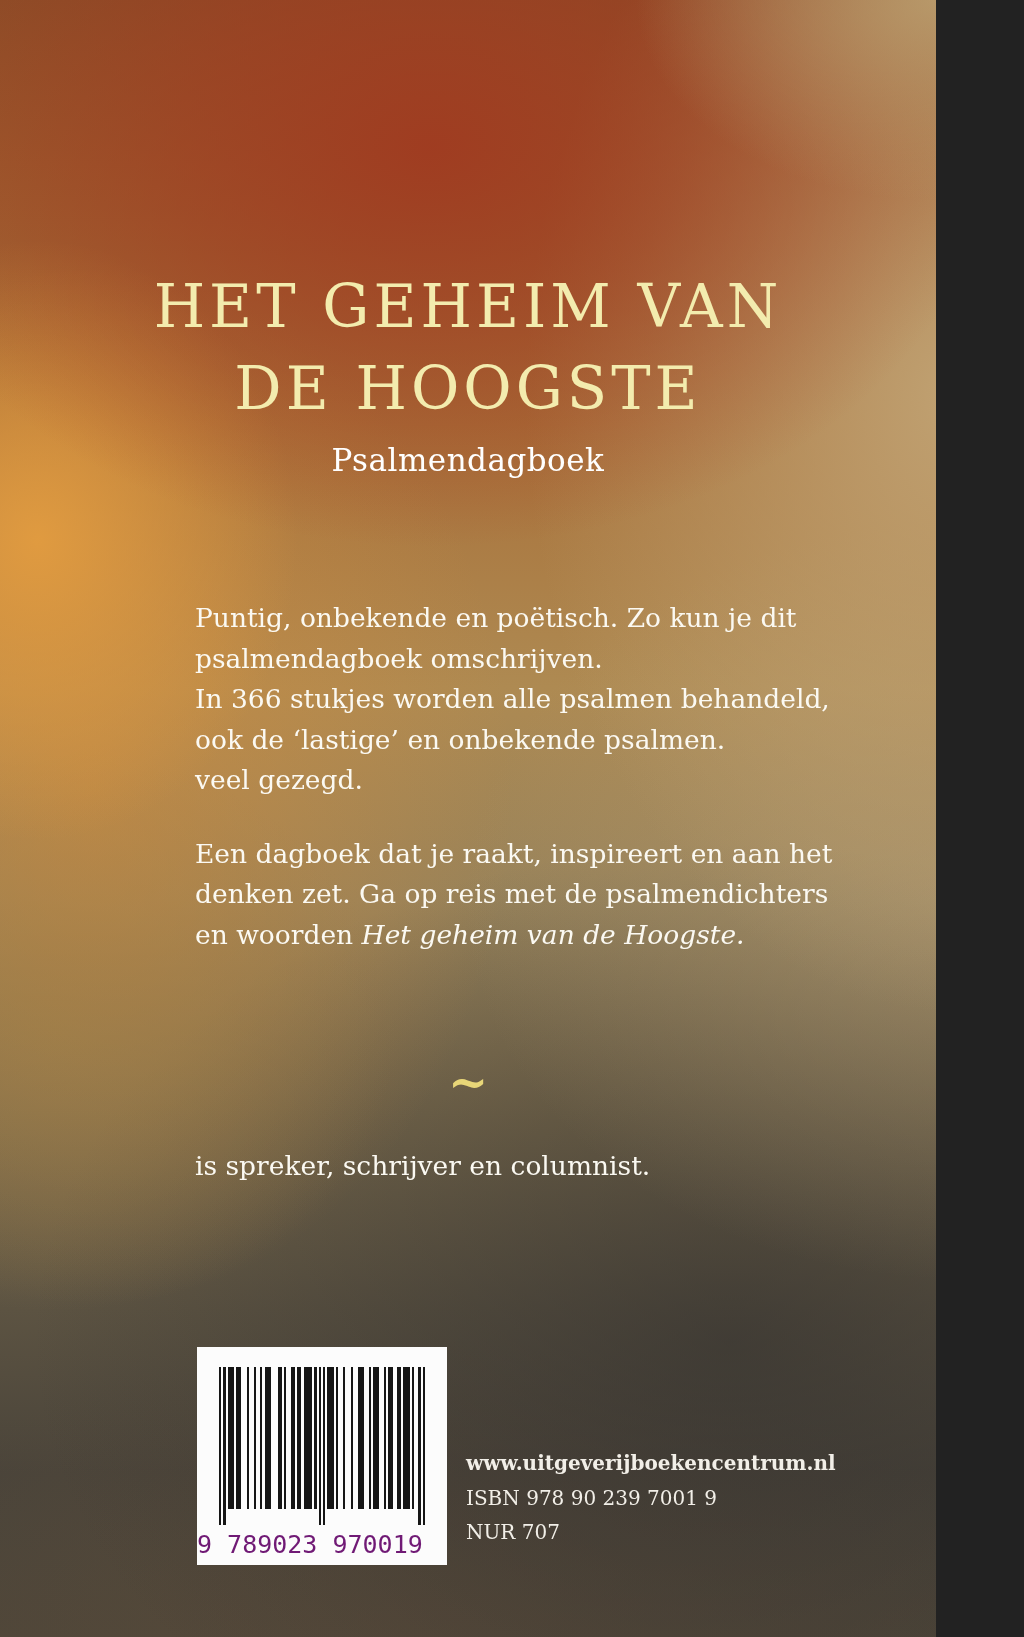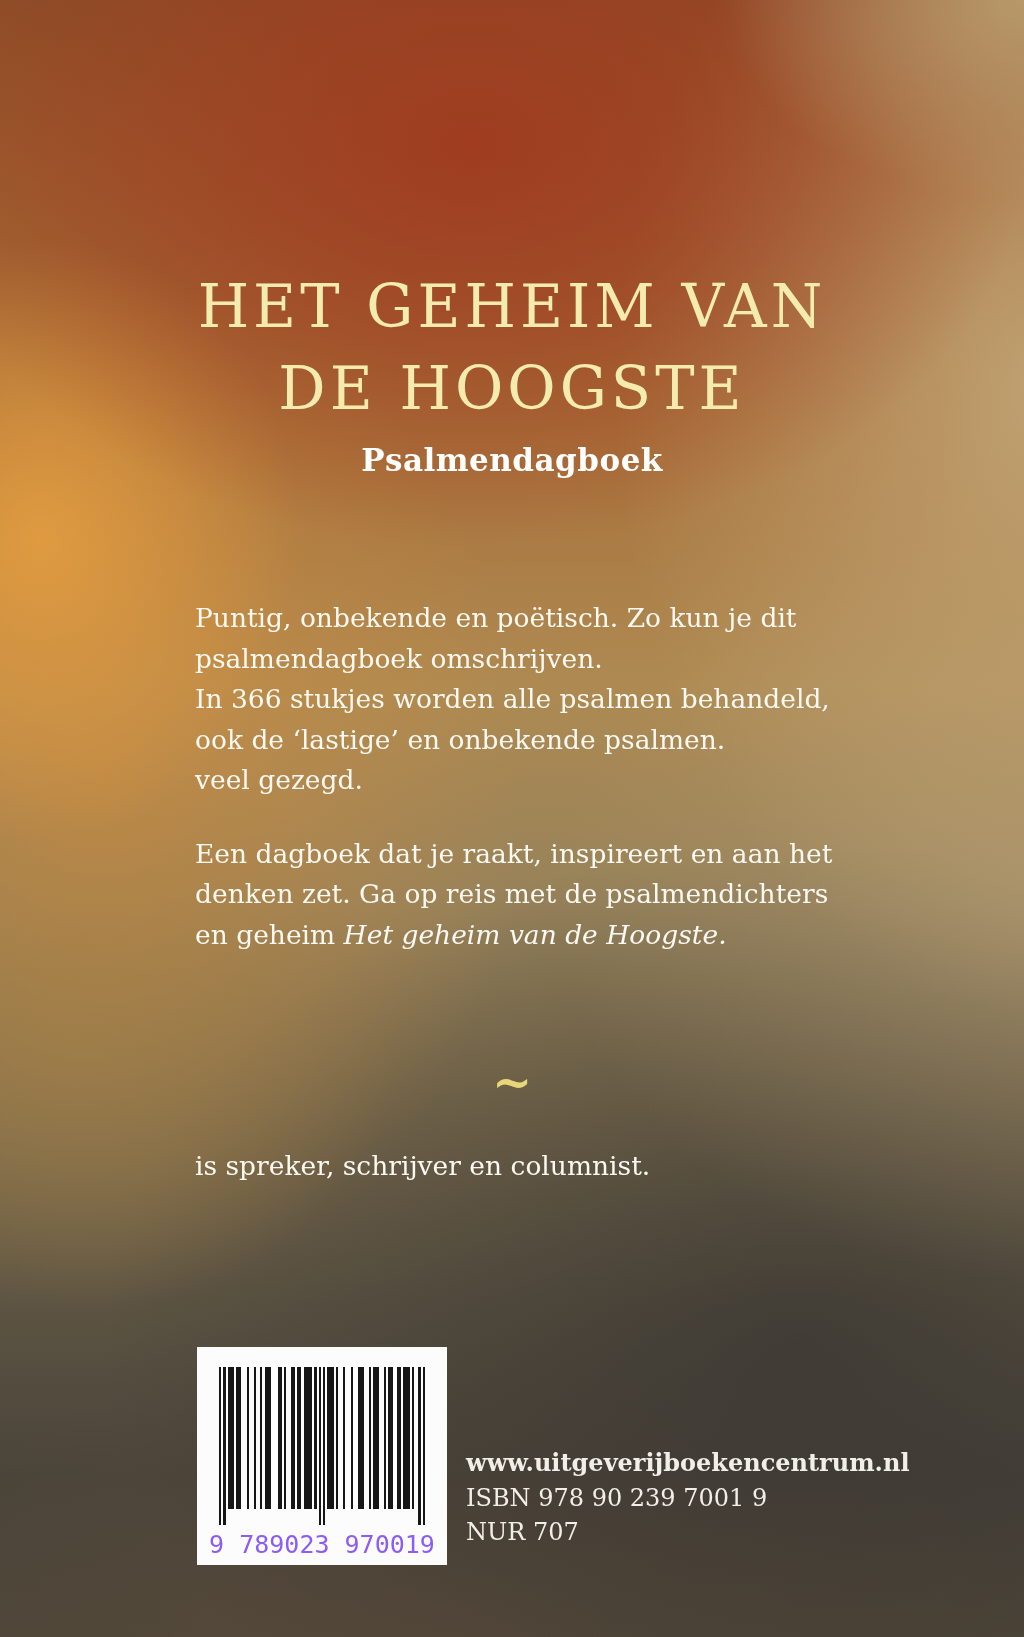--- a/index.html
+++ b/index.html
@@ -1,62 +1,62 @@
 <!DOCTYPE html>
 <html><head>
 <meta charset="utf-8">
 <style>
   html,body{margin:0;padding:0;background:#222;}
   .page{
-    position:relative;width:1024px;height:1637px;overflow:hidden;
+    position:relative;width:936px;height:1637px;overflow:hidden;
     font-family:"DejaVu Serif", serif;
     background:
       radial-gradient(ellipse 300px 200px at 100% 0%, rgba(188,160,112,0.85) 0%, rgba(188,160,112,0) 100%),
       radial-gradient(ellipse 560px 400px at 46% 9%, rgba(160,58,32,0.92) 0%, rgba(160,58,32,0.55) 45%, rgba(160,58,32,0) 100%),
       radial-gradient(ellipse 260px 300px at 4% 33%, rgba(226,156,64,0.95) 0%, rgba(226,156,64,0) 100%),
       radial-gradient(ellipse 420px 520px at 10% 48%, rgba(212,140,58,0.55) 0%, rgba(212,140,58,0) 100%),
       radial-gradient(ellipse 430px 620px at 102% 24%, rgba(193,164,117,0.95) 0%, rgba(193,164,117,0) 100%),
       radial-gradient(ellipse 500px 380px at 103% 55%, rgba(180,158,120,0.5) 0%, rgba(180,158,120,0) 100%),
       radial-gradient(ellipse 340px 280px at 6% 63%, rgba(141,122,78,0.75) 0%, rgba(141,122,78,0) 100%),
       radial-gradient(ellipse 700px 500px at 78% 82%, rgba(50,48,46,0.62) 0%, rgba(50,48,46,0) 100%),
       radial-gradient(ellipse 600px 300px at 45% 100%, rgba(93,76,58,0.55) 0%, rgba(93,76,58,0) 100%),
       linear-gradient(180deg,#8c4e28 0%,#9b5a2d 10%,#a9713a 26%,#ae8a52 42%,#97825a 55%,#78694c 68%,#5c5342 80%,#4a443a 90%,#4e4639 100%);
   }
   .title-block{position:absolute;top:266px;left:0;width:100%;text-align:center;}
   .title-line{
     display:block;font-size:59px;line-height:82px;font-weight:400;
     letter-spacing:4px;color:#f3ecae;
   }
   h1{margin:0;font-weight:400;}
   .subtitle{
-    margin-top:12px;font-size:31px;font-weight:bold;color:#ffffff;letter-spacing:0.5px;
+    margin-top:12px;font-size:31px;font-weight:normal;color:#ffffff;letter-spacing:0.5px;
   }
   .blurb{position:absolute;left:195px;top:598px;width:700px;color:#fbf9f2;}
   .line{white-space:nowrap;font-size:26.5px;line-height:40.5px;}
   .para2{margin-top:33px;}
   .italic{font-style:italic;}
   .divider{
     position:absolute;top:1058px;left:0;width:100%;text-align:center;
     color:#e8d678;font-size:48px;font-weight:bold;line-height:48px;
   }
   .author{position:absolute;left:195px;top:1146px;color:#fbf9f2;}
   .barcode-box{
     position:absolute;left:197px;top:1347px;width:250px;height:218px;
     background:#fcfcfc;
   }
   .bars{position:absolute;left:22px;top:20px;width:206px;height:160px;}
   .bar{position:absolute;top:0;height:142px;background:#161616;}
   .bar.guard{height:158px;}
   .barcode-digits{
-    position:absolute;bottom:6px;left:0;width:100%;text-align:center;
-    font-family:"DejaVu Sans Mono", monospace;font-size:25px;color:#8b5cf6;
+    position:absolute;bottom:6px;left:0;width:100%;
+    font-family:"DejaVu Sans Mono", monospace;font-size:25px;color:#701a75;
     letter-spacing:0;
   }
   .publisher{position:absolute;left:466px;top:1446px;color:#f2efe8;}
-  .publisher div{font-size:24px;line-height:34.5px;white-space:nowrap;}
+  .publisher div{font-size:20px;line-height:34.5px;white-space:nowrap;}
   .publisher .site{font-weight:bold;}
 </style>
 </head>
 <body>
 
 <div class="page">
 
   <header class="title-block">
     <h1>
       <span class="title-line">HET GEHEIM VAN</span>
@@ -69,21 +69,21 @@
     <div class="para1">
       <div class="line">Puntig, onbekende en poëtisch. Zo kun je dit</div>
       <div class="line">psalmendagboek omschrijven.</div>
       <div class="line">In 366 stukjes worden alle psalmen behandeld,</div>
       <div class="line">ook de ‘lastige’ en onbekende psalmen.</div>
       <div class="line">veel gezegd.</div>
     </div>
     <div class="para2">
       <div class="line">Een dagboek dat je raakt, inspireert en aan het</div>
       <div class="line">denken zet. Ga op reis met de psalmendichters</div>
-      <div class="line"><span>en geheim </span><span class="italic">Het geheim van de Hoogste.</span></div>
+      <div class="line"><span>en woorden </span><span class="italic">Het geheim van de Hoogste.</span></div>
     </div>
   </section>
 
   <div class="divider">~</div>
 
   <section class="author">
     <div class="line">is spreker, schrijver en columnist.</div>
   </section>
 
   <footer>

